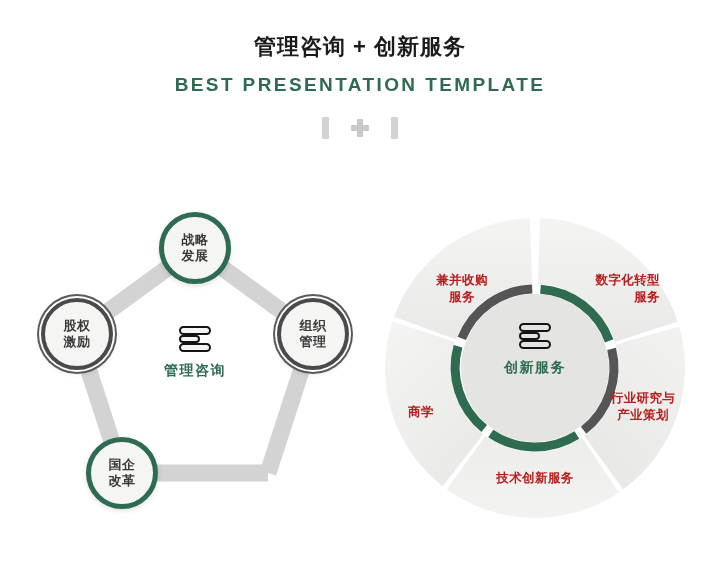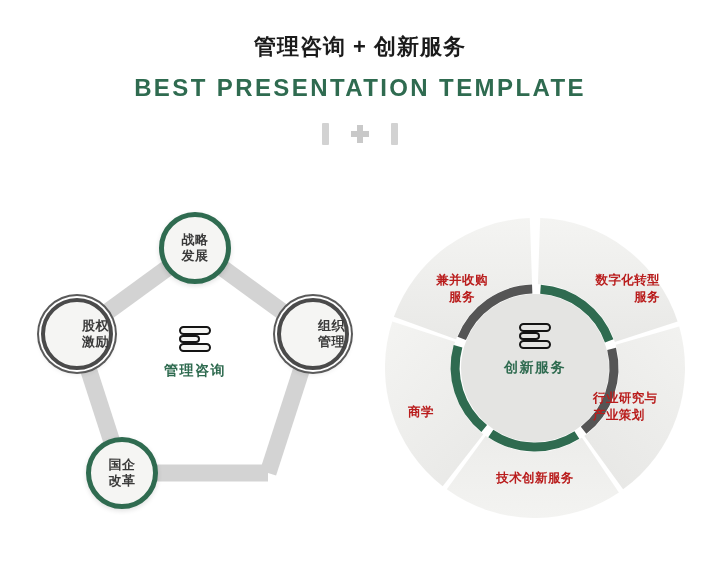--- a/index.html
+++ b/index.html
@@ -26,21 +26,21 @@
   .title-cn {
     margin-top: 26px;
     font-size: 22px;
     font-weight: bold;
     color: #1b1b1b;
     letter-spacing: 1px;
     line-height: 1.2;
   }
   .title-en {
     margin-top: 14px;
-    font-size: 24px;
+    font-size: 19px;
     font-weight: bold;
     color: #2f6b50;
     letter-spacing: 2.4px;
     line-height: 1.2;
   }
   .sep-row {
     margin-top: 18px;
     display: flex;
     align-items: center;
     justify-content: center;
@@ -101,21 +101,20 @@
     display: flex;
     align-items: center;
     justify-content: center;
     box-sizing: border-box;
     box-shadow: 0 2px 5px rgba(0,0,0,0.12);
   }
   .node-green { border: 5px solid #2f6b50; }
   .node-gray {
     border: 4px solid #4a4a4a;
     box-shadow: 0 0 0 2px #ffffff, 0 0 0 4px #5a5a5a, 0 3px 6px rgba(0,0,0,0.14);
-    justify-content: flex-end;
   }
   .node-label {
     font-size: 13px;
     line-height: 1.25;
     color: #3a3a3a;
     font-weight: bold;
     text-align: center;
     white-space: pre-line;
     letter-spacing: 0.5px;
   }
@@ -158,21 +157,21 @@
     font-size: 12.5px;
     font-weight: bold;
     color: #b91c1c;
     line-height: 1.35;
     white-space: pre-line;
     letter-spacing: 0.4px;
     margin-top: 24px;
   }
   .lbl-mna   { left: 22px;  top: 30px;  width: 110px; text-align: center; }
   .lbl-dx    { left: 160px; top: 30px;  width: 115px; text-align: right; }
-  .lbl-ind   { left: 208px; top: 148px; width: 100px; text-align: left; }
+  .lbl-ind   { left: 208px; top: 148px; width: 100px; text-align: center; }
   .lbl-tech  { left: 85px;  top: 228px; width: 130px; text-align: center; }
   .lbl-biz   { left: 6px;   top: 162px; width: 60px;  text-align: center; }
 
   .donut-center {
     position: absolute;
     left: 75px;
     top: 105px;
     width: 150px;
     text-align: center;
   }

